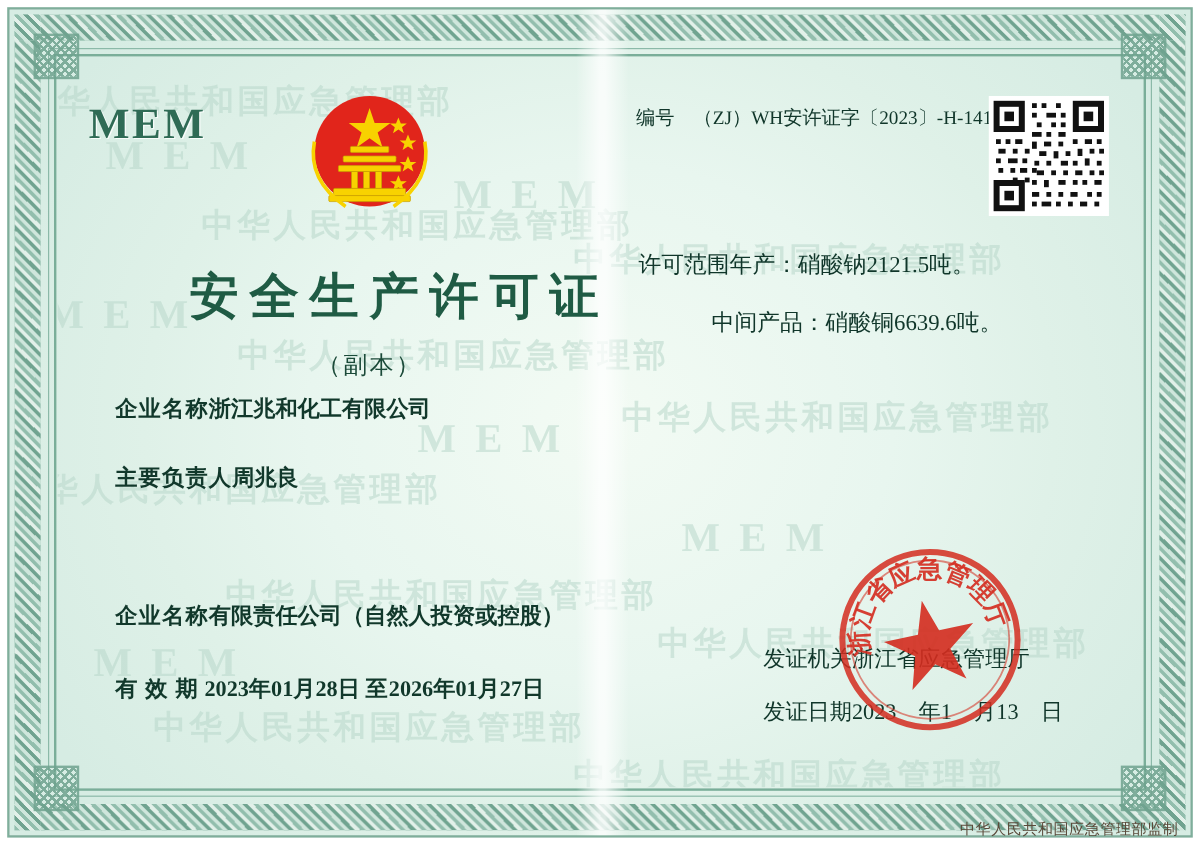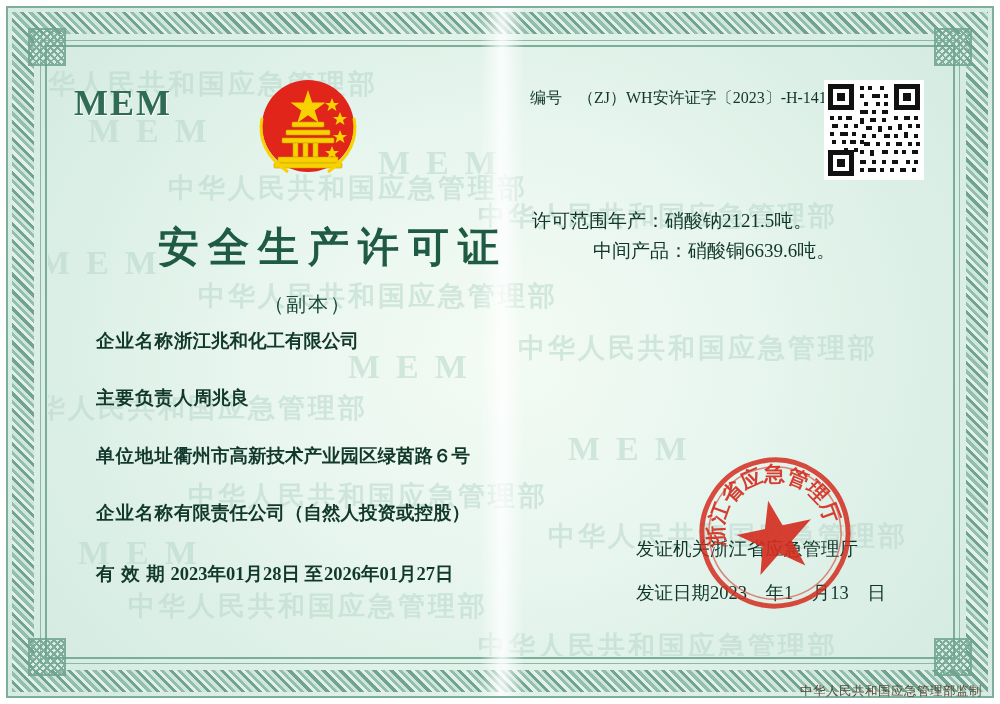--- a/index.html
+++ b/index.html
@@ -212,21 +212,21 @@
 
   .scope-1 {
     position: absolute;
     left: 484px; top: 160px;
     font-size: 19px;
     color: #10362a;
     white-space: nowrap;
   }
   .scope-2 {
     position: absolute;
-    left: 545px; top: 190px;
+    left: 545px; top: 208px;
     font-size: 19px;
     color: #10362a;
     white-space: nowrap;
   }
 
   .issuer {
     position: absolute;
     left: 588px; top: 488px;
     font-size: 18.5px;
     color: #10362a;
@@ -330,23 +330,20 @@
     <div class="sub-title">（副本）</div>
 
     <div class="field f1">
       <span class="lbl">企业名称</span><span class="val">浙江兆和化工有限公司</span>
     </div>
 
     <div class="field f2">
       <span class="lbl">主要负责人</span><span class="val">周兆良</span>
     </div>
 
-    <div class="field f3">
-      <span class="lbl spaced2">单位地址</span><span class="val">衢州市高新技术产业园区绿茵路６号</span>
-    </div>
 
     <div class="field f4">
       <span class="lbl spaced2">企业名称</span><span class="val">有限责任公司（自然人投资或控股）</span>
     </div>
 
     <div class="field f5">
       <span class="lbl">有 效 期</span>&nbsp;<span class="val">2023年01月28日</span>&nbsp;<span class="lbl">至</span><span class="val">2026年01月27日</span>
     </div>
 
     <div class="doc-no">

